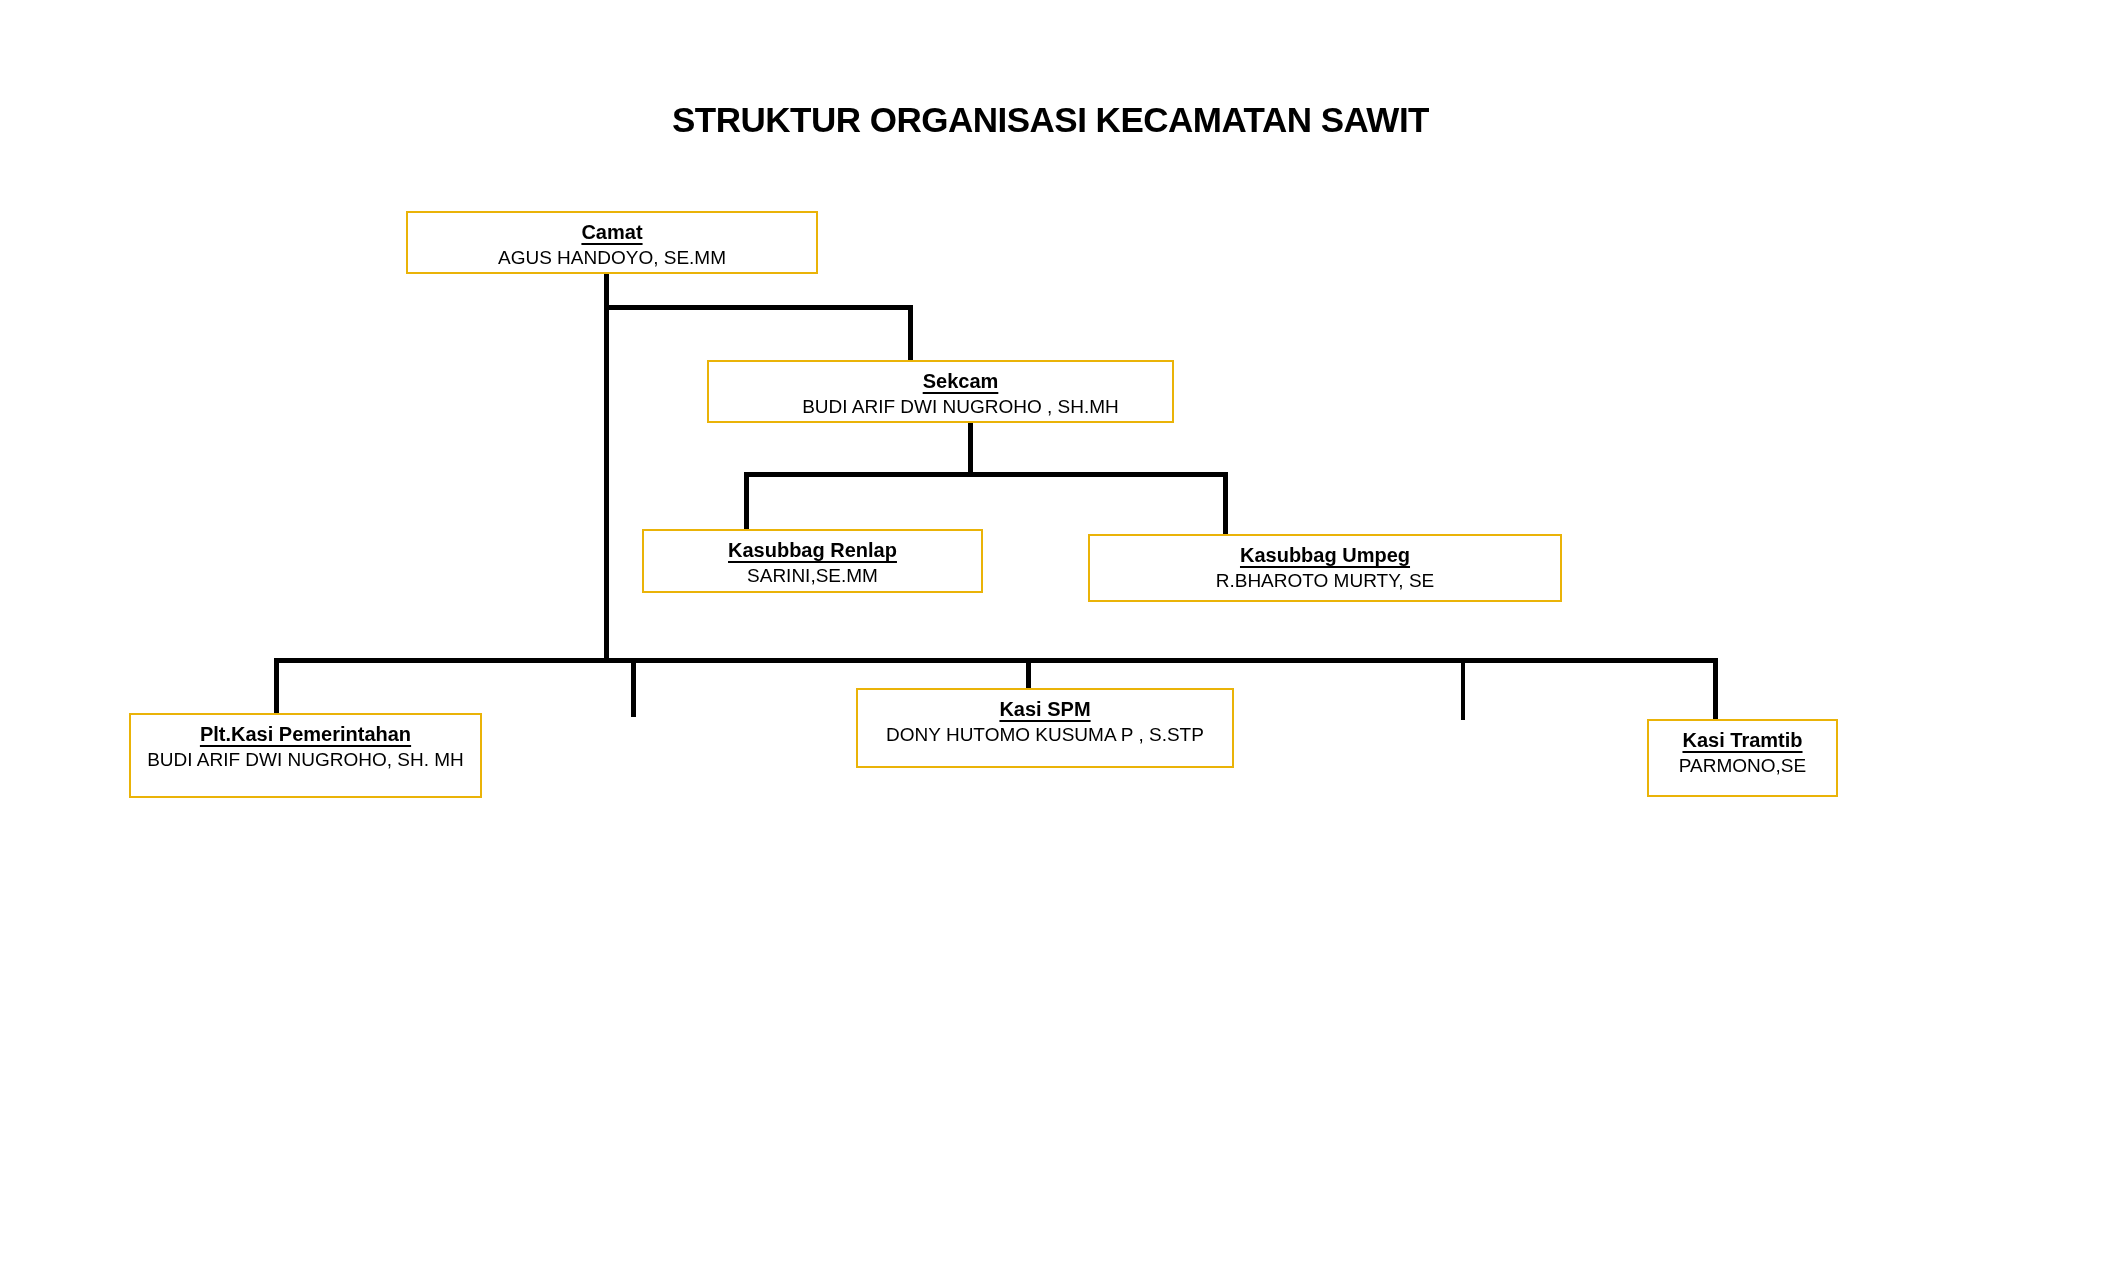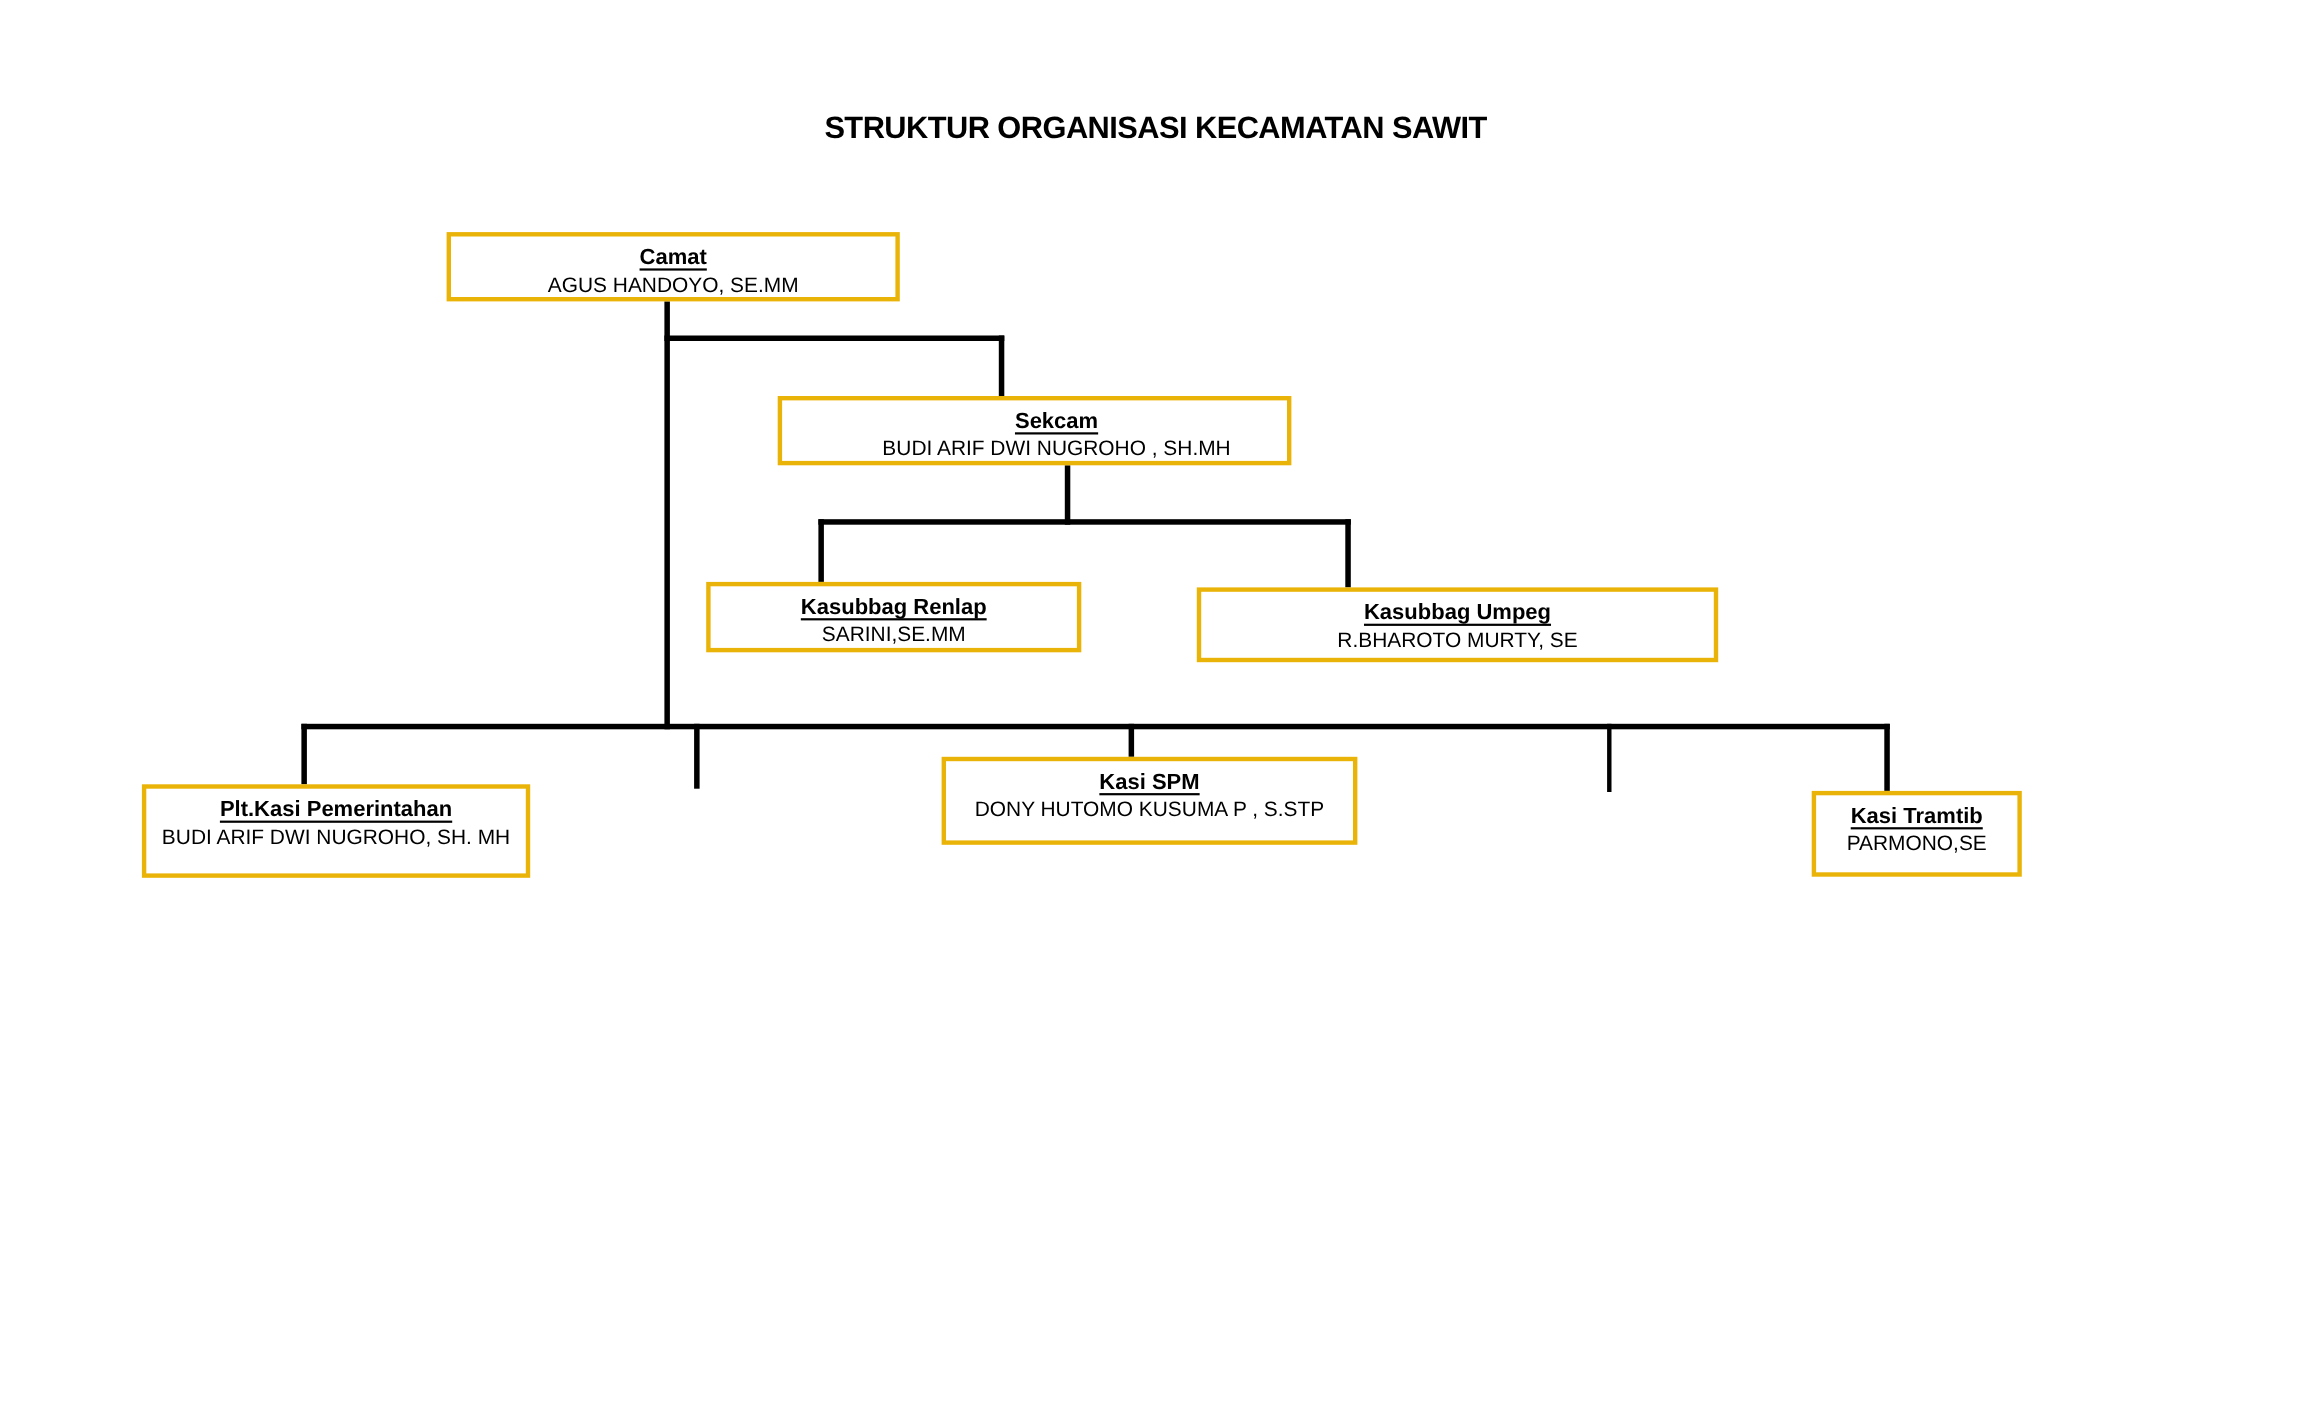--- a/index.html
+++ b/index.html
@@ -15,28 +15,28 @@
     font-family: "Liberation Sans", sans-serif;
     color: #000000;
     overflow: hidden;
   }
   .chart-title {
     position: absolute;
     top: 100px;
     left: 0;
     width: 2101px;
     text-align: center;
-    font-size: 28px;
+    font-size: 35px;
     font-weight: bold;
     letter-spacing: -0.5px;
     color: #000000;
   }
   .org-box {
     position: absolute;
-    border: 4px solid #eab308;
+    border: 2px solid #eab308;
     background: #ffffff;
     text-align: center;
     box-sizing: border-box;
     padding-top: 6px;
     z-index: 2;
   }
   .org-box .role {
     display: block;
     font-size: 20px;
     font-weight: bold;

